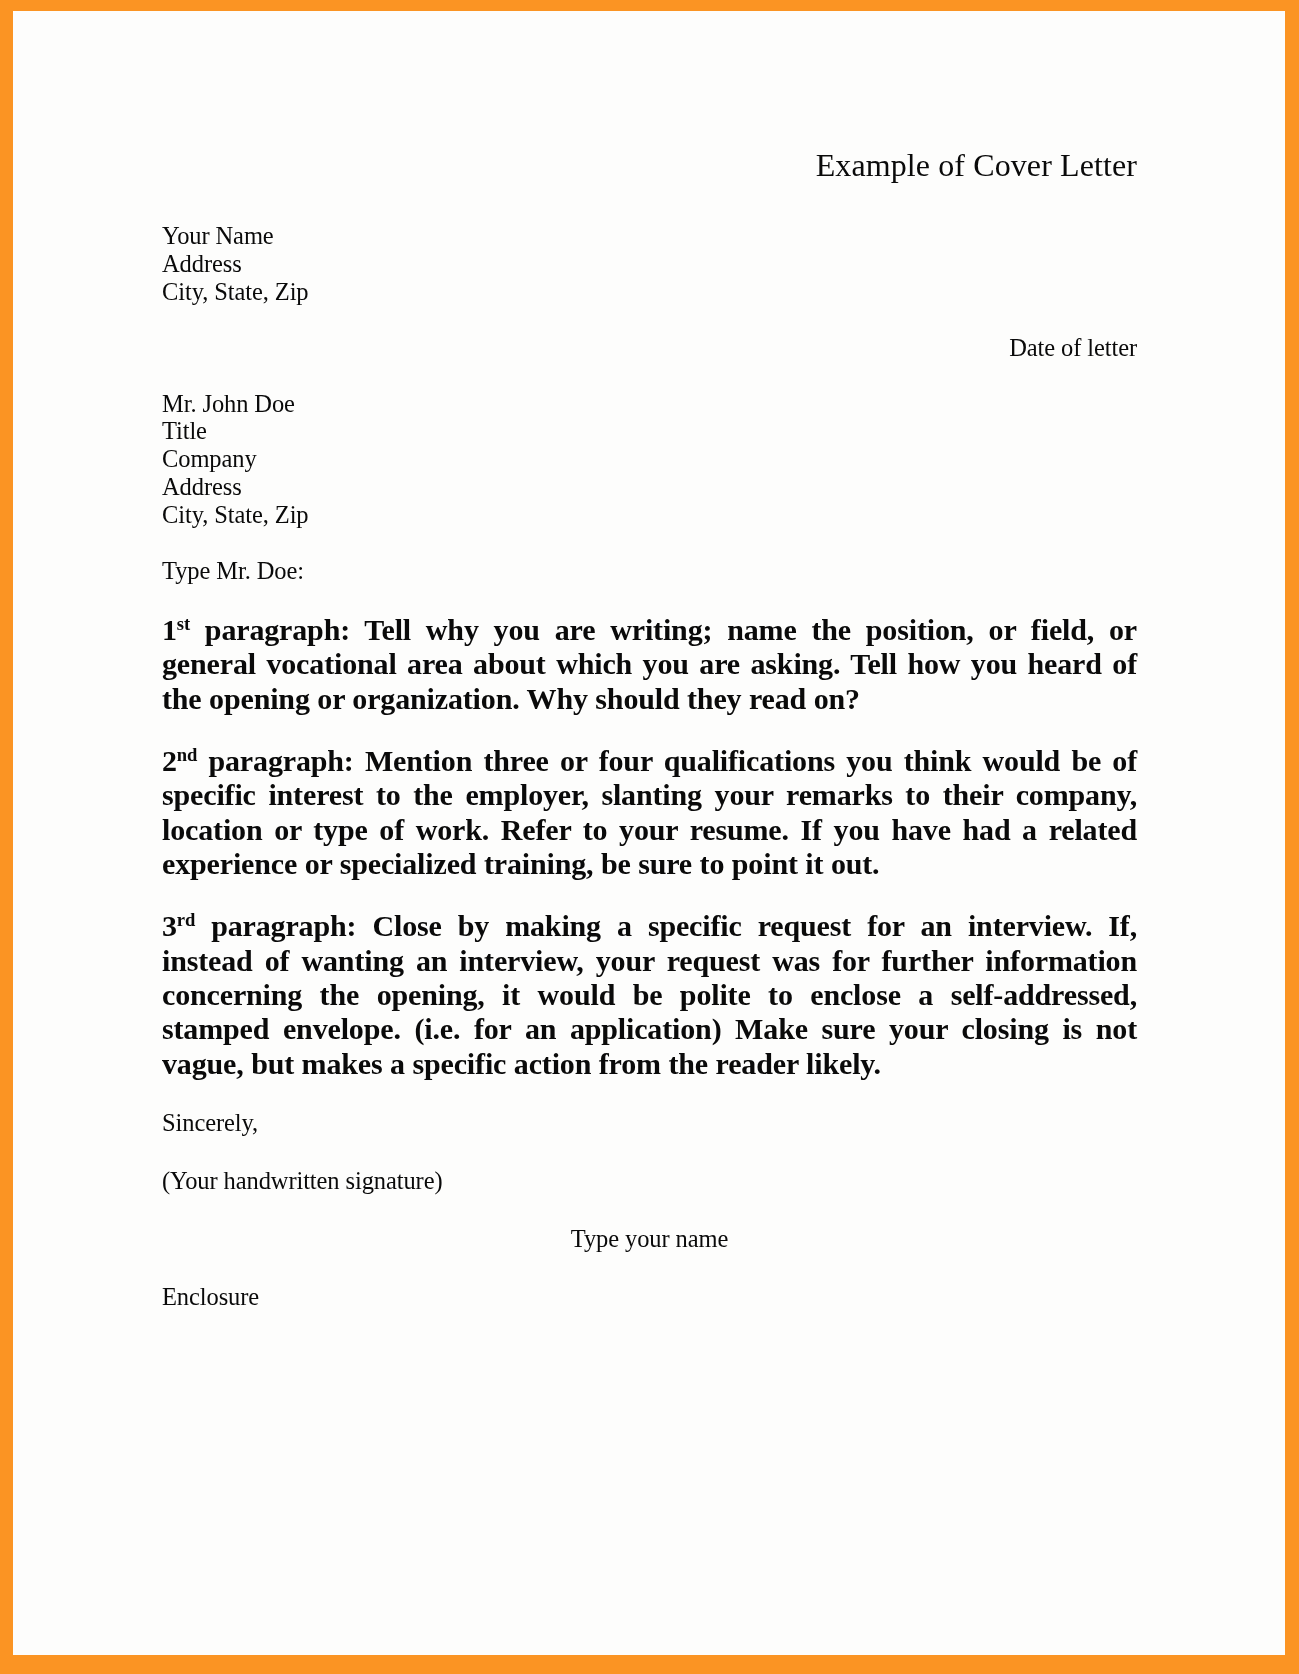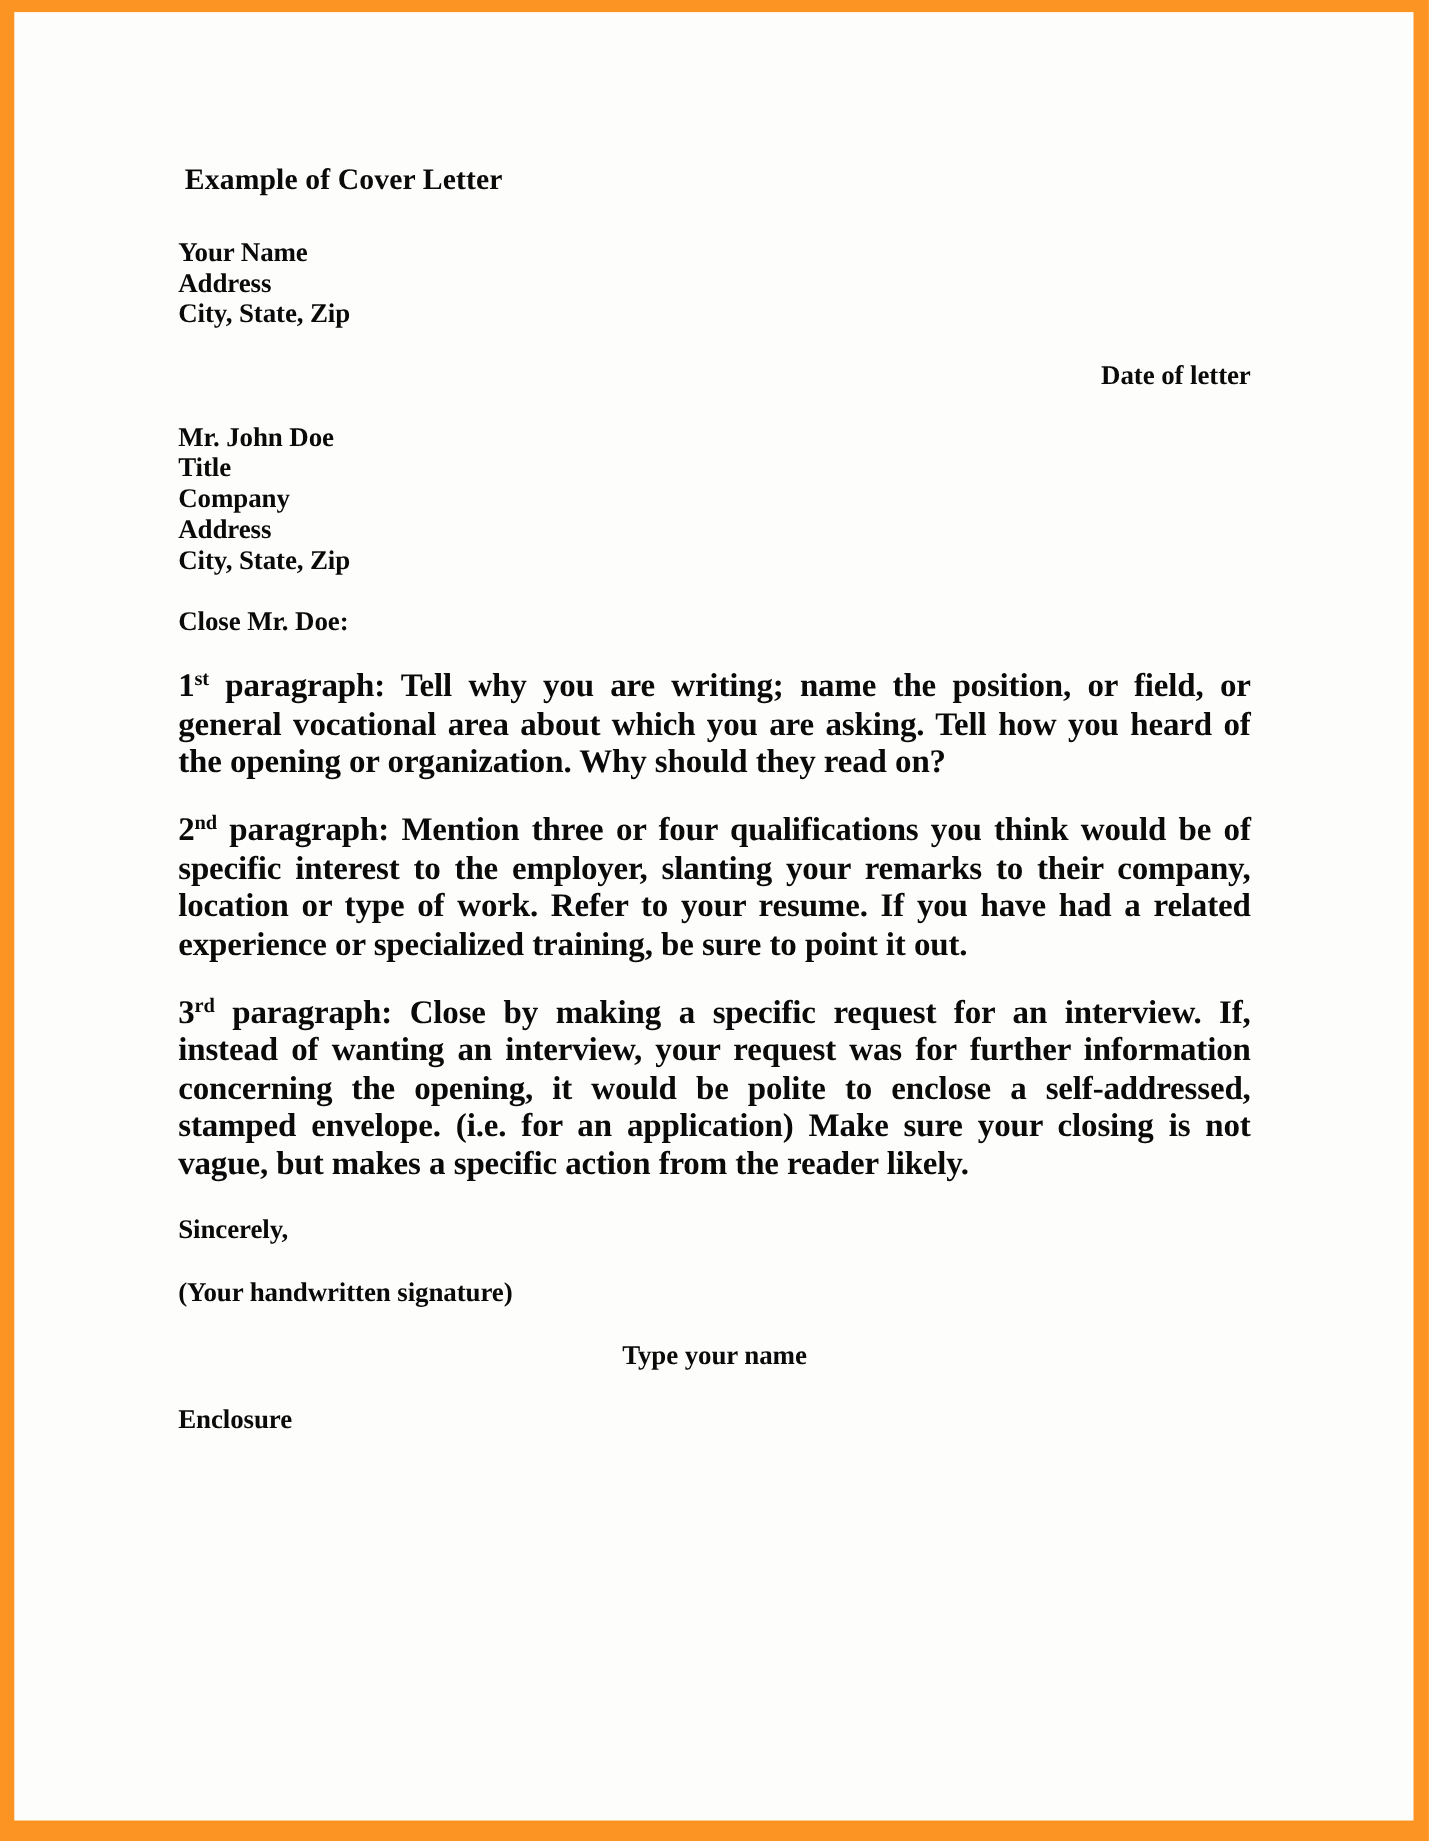--- a/index.html
+++ b/index.html
@@ -39,33 +39,33 @@
   
   #letter {
     position: absolute;
     left: 149px;        
     top: 137px;
     width: 975px;
     color: #0a0a0a;
   }
 
   .doc-title {
-    font-size: 27px;
-    font-weight: bold;
+    font-size: 32px;
+    font-weight: normal;
     line-height: 1.12;
-    text-align: left;
+    text-align: right;
     margin: 0 0 38px 0;
     padding-left: 6px;
     letter-spacing: 0.1px;
   }
 
   .block {
     margin: 0 0 30px 0;
     font-size: 24.5px;
-    font-weight: bold;
+    font-weight: normal;
     line-height: 1.14;
     letter-spacing: -0.1px;
   }
 
   .block .line {
     display: block;
     white-space: pre;
   }
 
   .para {
@@ -120,21 +120,21 @@
 
       <div class="block" id="addr-recip">
         <span class="line">Mr. John Doe</span>
         <span class="line">Title</span>
         <span class="line">Company</span>
         <span class="line">Address</span>
         <span class="line">City, State, Zip</span>
       </div>
 
       <div class="block" id="salutation">
-        <span class="line">Close Mr. Doe:</span>
+        <span class="line">Type Mr. Doe:</span>
       </div>
 
       <p class="para" id="para-1"><span>1</span><sup>st</sup><span> paragraph:  </span><span>Tell why you are writing; name the position, or field, or general vocational area about which you are asking. Tell how you heard of the opening or organization. Why should they read on?</span></p>
 
       <p class="para" id="para-2"><span>2</span><sup>nd</sup><span> paragraph:  </span><span>Mention three or four qualifications you think would be of specific interest to the employer, slanting your remarks to their company, location or type of work. Refer to your resume. If you have had a related experience or specialized training, be sure to point it out.</span></p>
 
       <p class="para" id="para-3"><span>3</span><sup>rd</sup><span> paragraph:  </span><span>Close by making a specific request for an interview. If, instead of wanting an interview, your request was for further information concerning the opening, it would be polite to enclose a self-addressed, stamped envelope. (i.e. for an application) Make sure your closing is not vague, but makes a specific action from the reader likely.</span></p>
 
       <div class="block" id="closing">
         <span class="line">Sincerely,</span>

